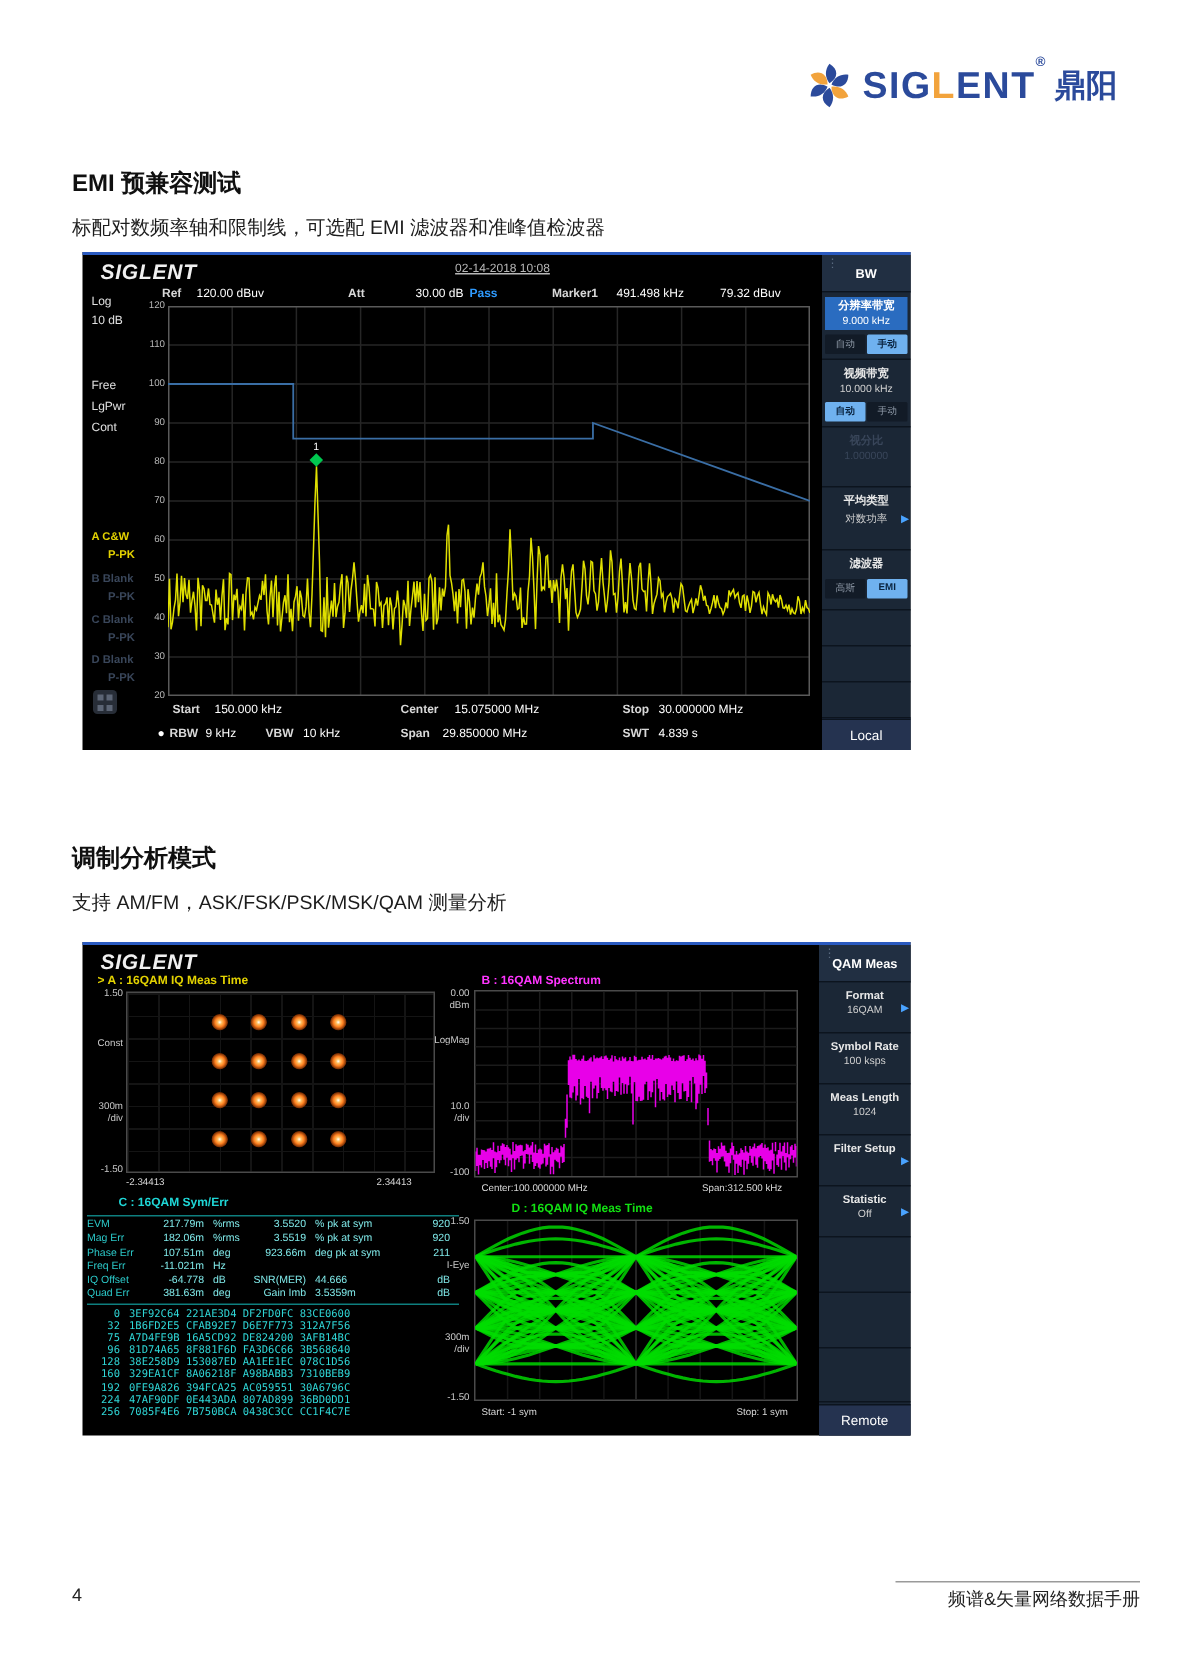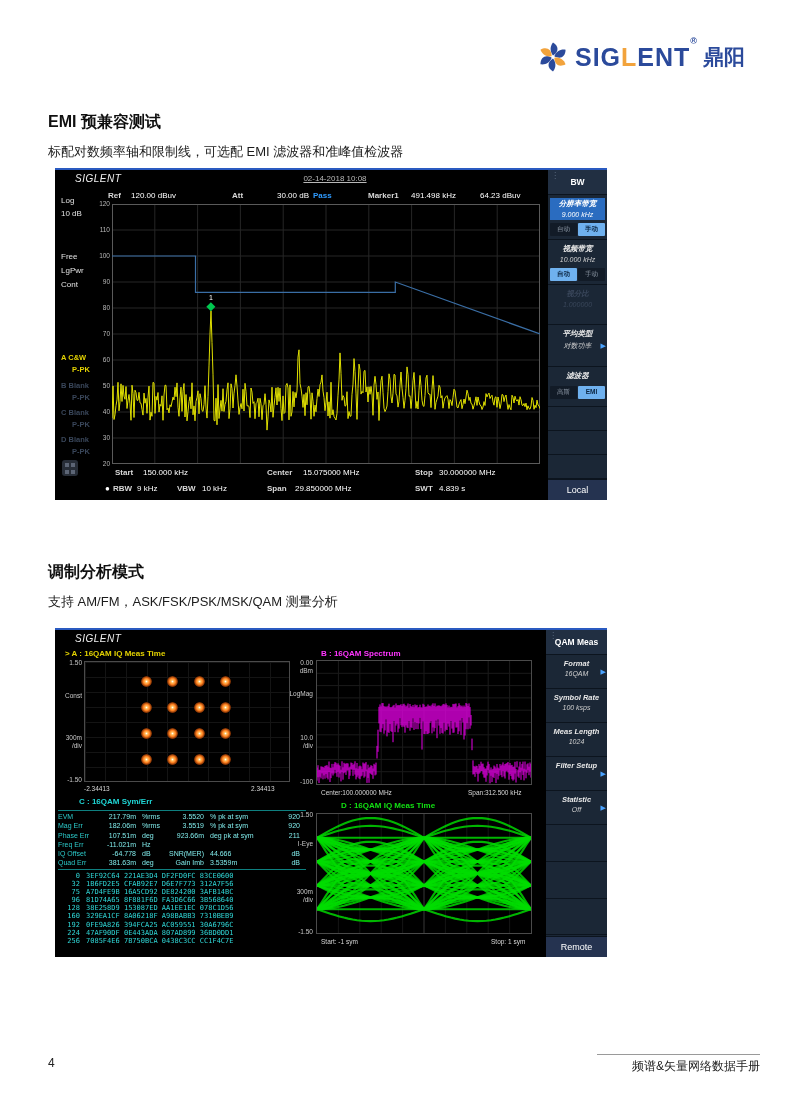--- a/index.html
+++ b/index.html
@@ -11,30 +11,30 @@
   .logo-l{color:#f2a33c;}
   .logo-reg{font-size:9px;color:#2b4a9b;vertical-align:top;position:relative;top:-8px;}
   .logo-cn{font-size:21px;color:#2b4a9b;font-weight:bold;}
   
   .sec-heading{position:absolute;left:48px;font-size:16px;font-weight:bold;color:#101010;}
   .sec-sub{position:absolute;left:48px;font-size:13px;color:#1c1c1c;}
   
   .shot{position:absolute;left:55px;width:552px;background:#000;border-top:2px solid #2a5ac0;}
   #shot1{top:168px;height:330px;}
   #shot2{top:628px;height:327px;}
-  .brand{position:absolute;left:20px;top:3px;color:#f0f0f0;font-weight:normal;font-size:10px;letter-spacing:.5px;font-style:italic;}
+  .brand{position:absolute;left:12px;top:3px;color:#f0f0f0;font-weight:bold;font-size:14px;letter-spacing:.5px;font-style:italic;}
   .datetime{position:absolute;left:120px;width:320px;text-align:center;top:4px;color:#b8b8b8;font-size:8px;text-decoration:underline;}
   
   .menu{position:absolute;top:0;bottom:0;background:#1b2736;}
   #shot1 .menu{left:493px;width:59px;}
   #shot2 .menu{left:491px;width:61px;}
   .menu-title{position:relative;height:24px;background:#212f42;color:#fff;font-weight:bold;font-size:8.5px;text-align:center;line-height:24px;border-bottom:1px solid #0c141e;}
   .menu-dots{position:absolute;left:3px;top:3px;color:#5a6b80;font-size:8px;line-height:6px;font-weight:normal;}
   .menu-cell{position:relative;border-bottom:1px solid #0c141e;box-sizing:border-box;padding:3px 2px 2px;}
-  .m-head{padding:1px 4px 2px;font-style:italic;}
+  .m-head{padding:1px 4px 2px;}
   .m-head.sel{background:#2a6cc0;}
   .m-label{font-size:7.5px;font-weight:bold;color:#e8e8e8;text-align:center;white-space:nowrap;}
   .m-value{font-size:7px;color:#cfcfcf;text-align:center;margin-top:2px;white-space:nowrap;}
   .m-head.sel .m-label,.m-head.sel .m-value{color:#fff;}
   .menu-cell.dis .m-label,.menu-cell.dis .m-value{color:#39465a;}
   .m-toggle{display:flex;gap:1px;margin-top:3px;}
   .m-toggle span{flex:1;font-size:6.5px;text-align:center;color:#8f9aa8;background:#121b27;padding:2px 0;border-radius:1px;}
   .m-toggle span.on{background:#6fb1ef;color:#0a2440;font-weight:bold;}
   .m-arrow{position:absolute;right:1px;top:50%;transform:translateY(-50%);color:#4aa3ff;font-size:7px;}
   .menu-bottom{position:absolute;bottom:0;left:0;right:0;height:20px;background:#253350;color:#fff;font-size:9px;text-align:center;line-height:20px;border-top:1px solid #0c141e;}
@@ -108,21 +108,21 @@
     <div class="datetime">02-14-2018 10:08</div>
 
     <div class="emi-hd">
       <span class="lab" style="left:53px;">Ref</span>
       <span style="left:76px;">120.00 dBuv</span>
       <span class="lab" style="left:177px;">Att</span>
       <span style="left:194px;margin-left:28px;">30.00 dB</span>
       <span class="pass" style="left:258px;">Pass</span>
       <span class="lab" style="left:313px;">Marker1</span>
       <span style="left:356px;">491.498 kHz</span>
-      <span style="left:425px;">64.23 dBuv</span>
+      <span style="left:425px;">79.32 dBuv</span>
     </div>
 
     <div class="sideL" style="top:26px;">Log</div>
     <div class="sideL" style="top:39px;">10 dB</div>
     <div class="sideL" style="top:82px;">Free</div>
     <div class="sideL" style="top:96px;">LgPwr</div>
     <div class="sideL" style="top:110px;">Cont</div>
     <div id="trace-labels">
         <div class="tgrp on" style="top: 182px;">
           <div>A  C&amp;W</div>

